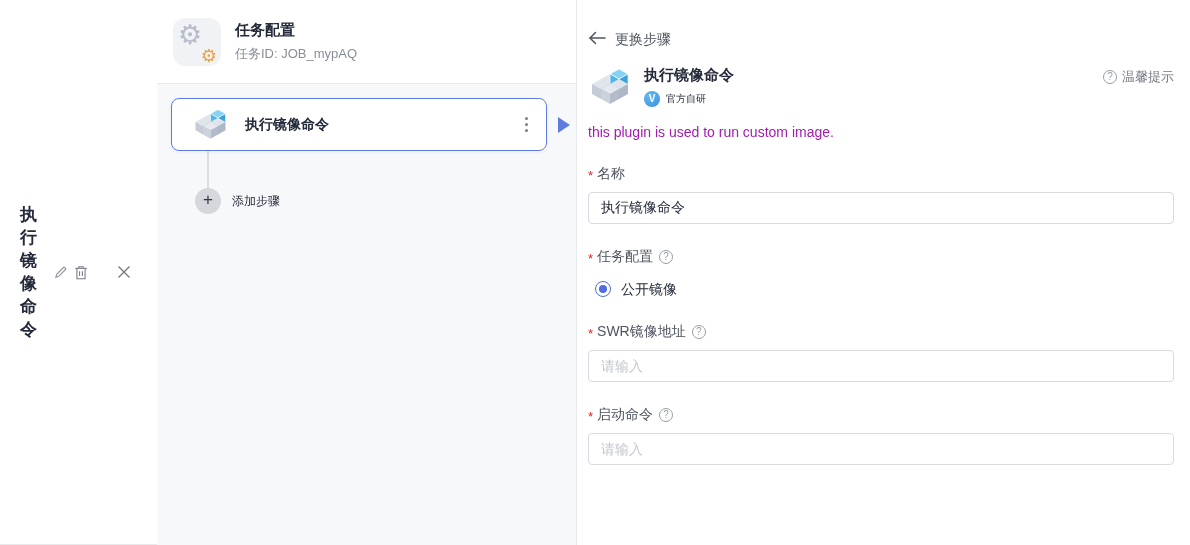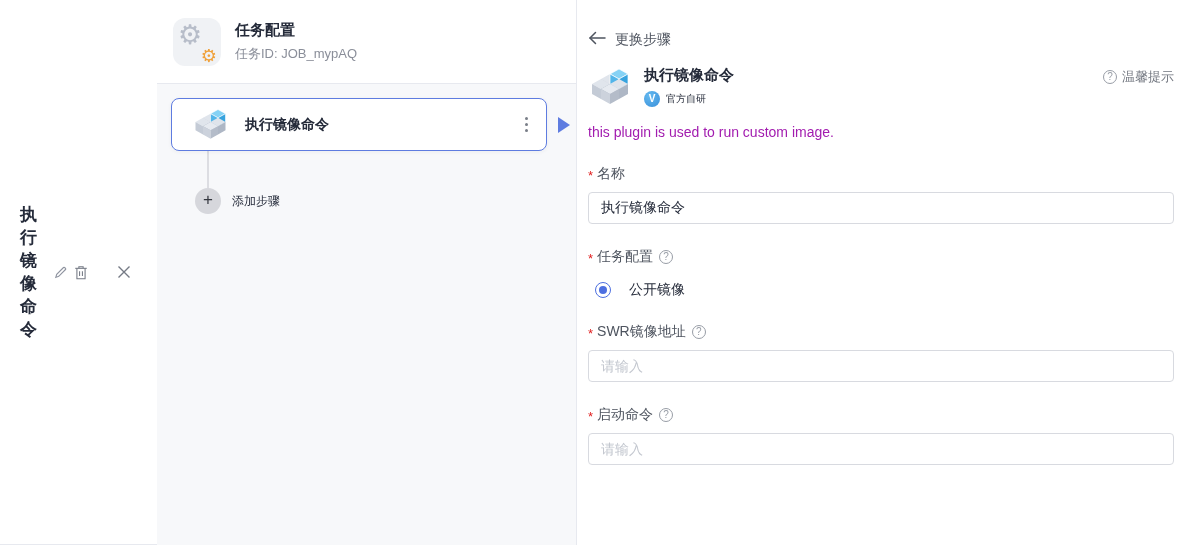--- a/index.html
+++ b/index.html
@@ -52,21 +52,21 @@
   .q-circle { width:14px; height:14px; border-radius:50%; border:1px solid #989da6; color:#989da6; font-size:10px; line-height:12px; text-align:center; flex:0 0 14px; }
   .plugin-desc { margin-top:16px; font-size:14px; color:#a21caf; }
 
   .form { margin-top:25px; }
   .field { margin-bottom:24px; }
   .field-label { display:flex; align-items:center; font-size:14px; color:#4e545f; margin-bottom:9px; }
   .req { color:#e02020; font-size:13px; margin-right:4px; transform:translateY(1px); }
   .field-label .q-circle { margin-left:6px; }
   .text-input { width:100%; height:32px; border:1px solid #d8dae0; border-radius:4px; padding:0 12px; font-size:14px; color:#252b3a; outline:none; background:#fff; font-family:inherit; }
   .text-input::placeholder { color:#c3c7cf; }
-  .radio-row { display:flex; align-items:center; gap:18px; margin:15px 0 1px 7px; cursor:pointer; width:max-content; }
+  .radio-row { display:flex; align-items:flex-start; gap:10px; margin:15px 0 1px 7px; cursor:pointer; width:max-content; }
   .radio { width:16px; height:16px; border-radius:50%; border:1.5px solid #4d6fe0; position:relative; background:#fff; flex:0 0 16px; }
   .radio.checked::after { content:""; position:absolute; left:50%; top:50%; transform:translate(-50%,-50%); width:8px; height:8px; border-radius:50%; background:#4d6fe0; }
   .radio-label { font-size:14px; color:#252b3a; }
 </style>
 </head>
 <body>
 
 <div class="app">
 
   <div class="hdr">

